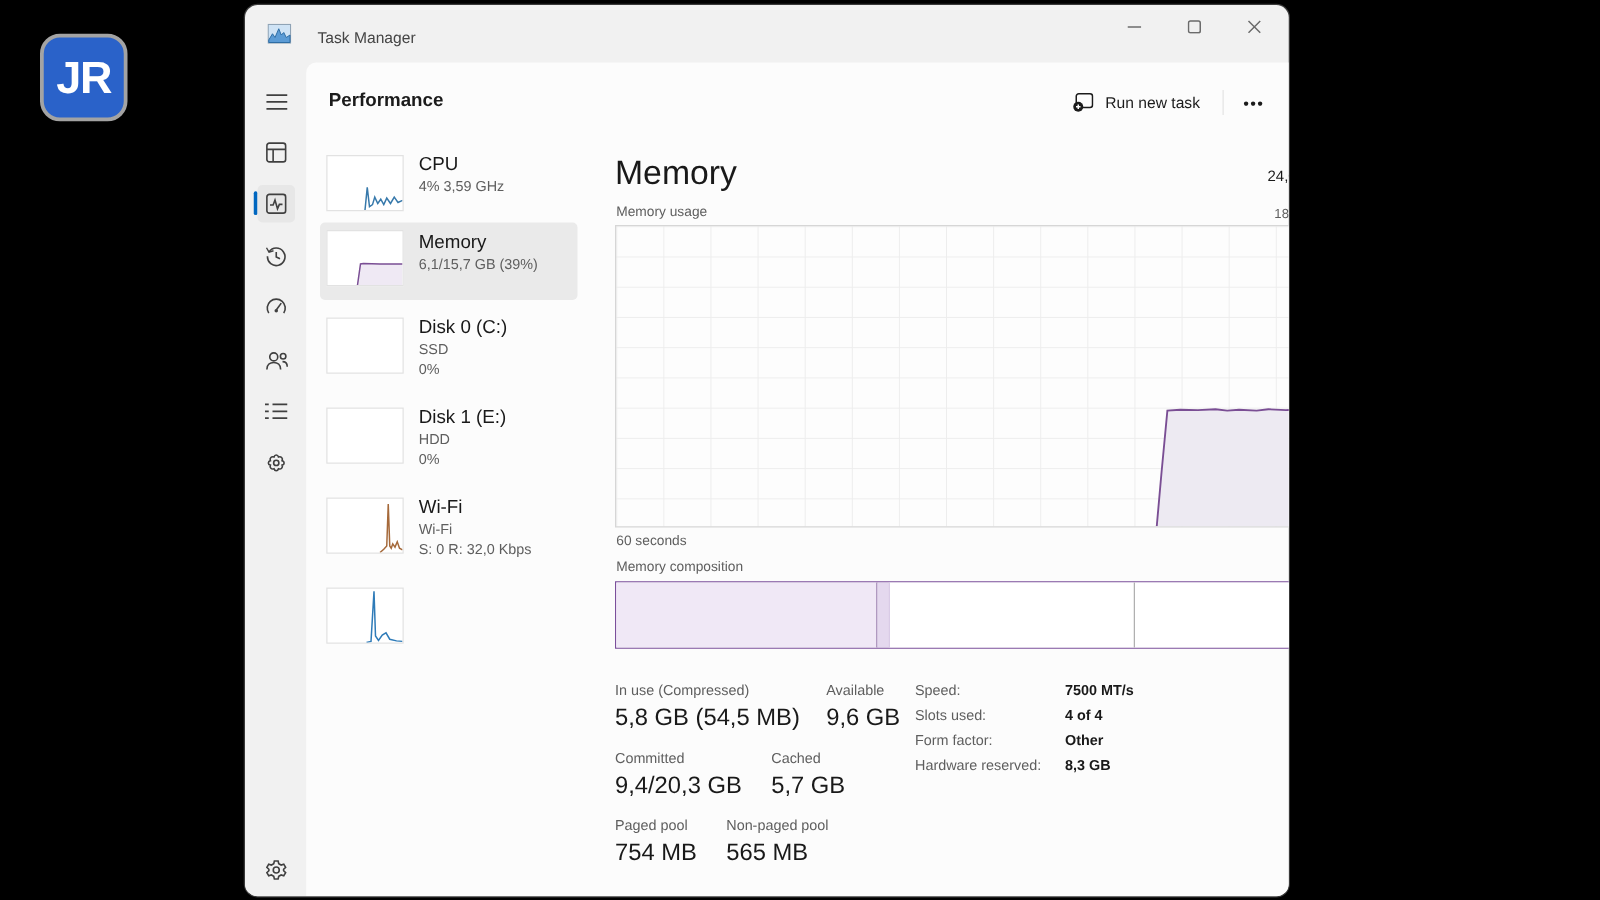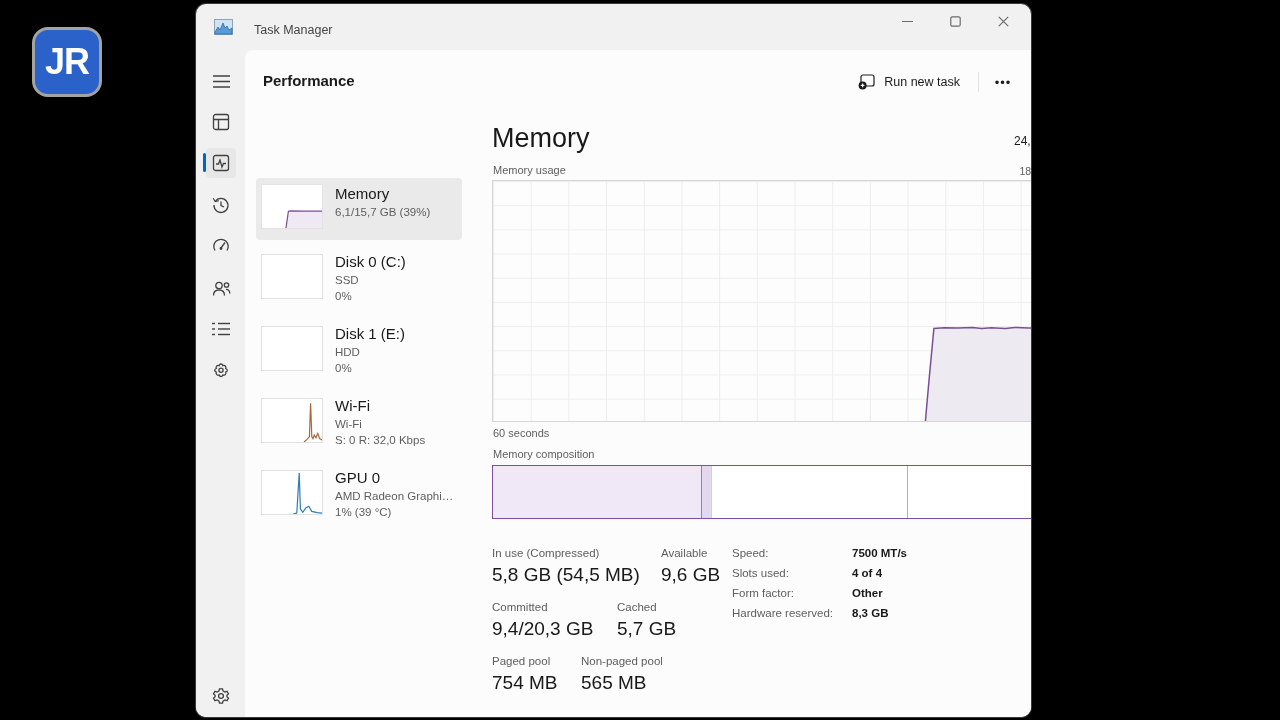--- a/index.html
+++ b/index.html
@@ -205,20 +205,31 @@
             <path d="M4.6,9.6 L4.6,13.2 M2.8,11.4 L6.4,11.4" stroke="#fcfcfc" stroke-width="1.2"></path>
           </svg>
         <span>Run new task</span>
       </div>
       <div class="header-sep"></div>
       <div class="more-btn">
         <span>•••</span>
       </div>
     </div>
 
+    <div class="dev-item" style="top:70px;height:58px">
+      <div class="dev-thumb">
+          <svg width="60" height="43" viewBox="0 0 60 43">
+            <polyline points="30.0,43.0 31.8,24.9 33.6,40.4 36.0,38.7 37.8,32.7 40.2,37.8 42.6,34.4 45.0,38.7 47.4,33.5 50.4,37.8 53.4,32.7 56.4,37.0 60.0,35.3" fill="none" stroke="#3779ab" stroke-width="1.2"></polyline>
+          </svg>
+        </div>
+      <div class="dev-text">
+        <div class="dev-title">CPU</div>
+        <div class="dev-sub">4%  3,59 GHz</div>
+      </div>
+    </div>
 
     <div class="dev-item selected" style="top:128px;height:62px">
       <div class="dev-thumb" style="top:6px">
           <svg width="60" height="43" viewBox="0 0 60 43">
             <path d="M24.0,43 L24.0,43.0 L26.4,26.2 L28.8,25.8 L42.0,26.2 L60.0,26.2 L60,43 Z" fill="#efe9f4" stroke="none"></path>
             <polyline points="24.0,43.0 26.4,26.2 28.8,25.8 42.0,26.2 60.0,26.2" fill="none" stroke="#7a4e94" stroke-width="1.2"></polyline>
           </svg>
         </div>
       <div class="dev-text" style="top:6px">
         <div class="dev-title">Memory</div>
@@ -260,25 +271,20 @@
         <div class="dev-sub">S: 0 R: 32,0 Kbps</div>
       </div>
     </div>
 
     <div class="dev-item" style="top:416px;height:70px">
       <div class="dev-thumb">
           <svg width="60" height="43" viewBox="0 0 60 43">
             <polyline points="31.2,43.0 34.8,42.1 37.2,2.1 38.4,37.8 40.8,41.3 43.8,37.0 46.8,35.3 49.8,40.4 55.2,41.7 60.0,42.1" fill="none" stroke="#2e7bb8" stroke-width="1.2"></polyline>
           </svg>
         </div>
-      <div class="dev-text">
-        <div class="dev-title">GPU 0</div>
-        <div class="dev-sub">AMD Radeon Graphi…</div>
-        <div class="dev-sub">1%  (39 °C)</div>
-      </div>
     </div>
 
     <div class="main">
       <div class="mem-title">Memory</div>
       <div class="mem-total">24,0 GB</div>
       <div class="usage-label">Memory usage</div>
       <div class="usage-max">18,3 GB</div>
 
       <div class="chart">
         <svg id="mem-usage-svg" width="564" height="240" viewBox="0 0 564 240" preserveAspectRatio="none">

